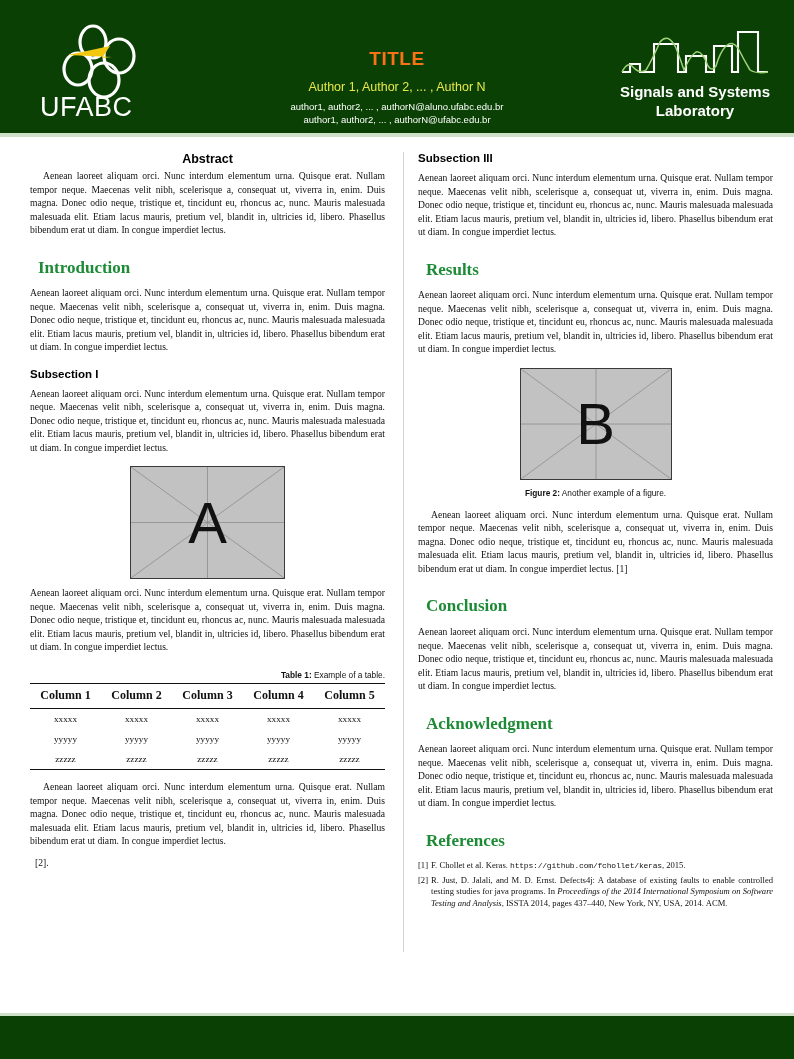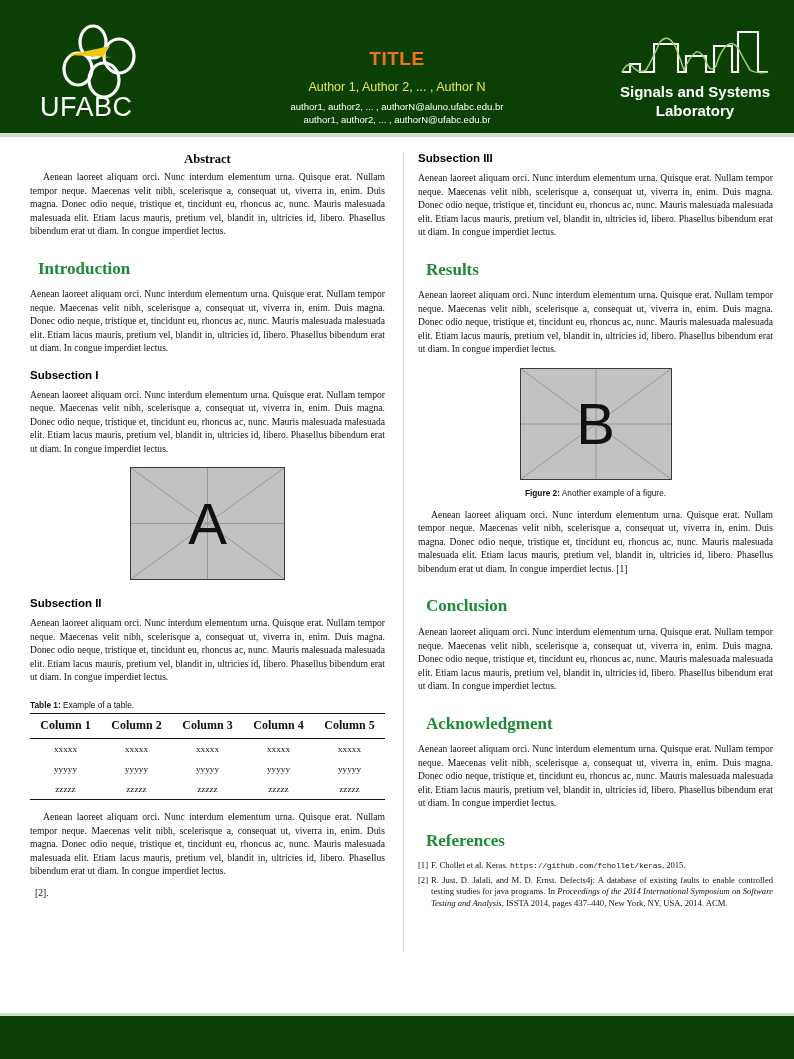--- a/index.html
+++ b/index.html
@@ -66,21 +66,21 @@
   }
   .col-left{left:30px;width:355px;}
   .col-right{left:418px;width:355px;}
   .col-divider{
     position:absolute;left:403px;top:152px;width:1px;height:800px;
     background:#d4d4d4;
   }
 
   
   .abstract-title{
-    font-family:Liberation Serif, serif;
+    font-family:Liberation Sans, sans-serif;
     font-weight:bold;font-size:12.5px;text-align:center;margin:0 0 3px 0;color:#000;
   }
   .sec-title{
     font-family:"Liberation Serif", serif;
     font-weight:bold;font-size:17px;color:#1d8a35;
     margin:22px 0 9px 8px;line-height:1.1;
   }
   .subsec-title{
     font-family:"Liberation Sans", sans-serif;
     font-weight:bold;font-size:11.5px;color:#000;
@@ -108,21 +108,21 @@
   }
   .fig-caption{
     font-family:"Liberation Sans", sans-serif;
     font-size:8.3px;color:#111;margin-top:5px;
   }
   .fig-caption b{font-weight:bold;}
 
   
   .table-caption{
     font-family:"Liberation Sans", sans-serif;
-    font-size:8.3px;color:#111;text-align:left;margin:16px 0 3px 0;
+    font-size:8.3px;color:#111;text-align:right;margin:16px 0 3px 0;
   }
   table.data{
     width:100%;border-collapse:collapse;
     font-family:"Liberation Serif", serif;
   }
   table.data th{
     font-size:12px;font-weight:bold;text-align:center;padding:4px 2px 5px 2px;
     border-top:1.2px solid #111;border-bottom:0.9px solid #111;
   }
   table.data td{
@@ -199,21 +199,20 @@
       <svg width="153" height="111" viewBox="0 0 153 111">
         <line x1="0" y1="0" x2="153" y2="111" stroke="#8d8d8d" stroke-width="0.8"></line>
         <line x1="153" y1="0" x2="0" y2="111" stroke="#8d8d8d" stroke-width="0.8"></line>
         <line x1="0" y1="55.5" x2="153" y2="55.5" stroke="#8d8d8d" stroke-width="0.8"></line>
         <line x1="76.5" y1="0" x2="76.5" y2="111" stroke="#8d8d8d" stroke-width="0.8"></line>
       </svg>
       <div class="glyph">A</div>
     </div>
   </div>
 
-  <div class="subsec-title">Subsection II</div>
   <p class="body">Aenean laoreet aliquam orci. Nunc interdum elementum urna. Quisque erat. Nullam tempor neque. Maecenas velit nibh, scelerisque a, consequat ut, viverra in, enim. Duis magna. Donec odio neque, tristique et, tincidunt eu, rhoncus ac, nunc. Mauris malesuada malesuada elit. Etiam lacus mauris, pretium vel, blandit in, ultricies id, libero. Phasellus bibendum erat ut diam. In congue imperdiet lectus.</p>
 
   <div class="table-caption">
     <b>Table 1:</b><span> Example of a table.</span>
   </div>
   <table class="data">
     <thead>
       <tr>
         <th>Column 1</th>
         <th>Column 2</th>

